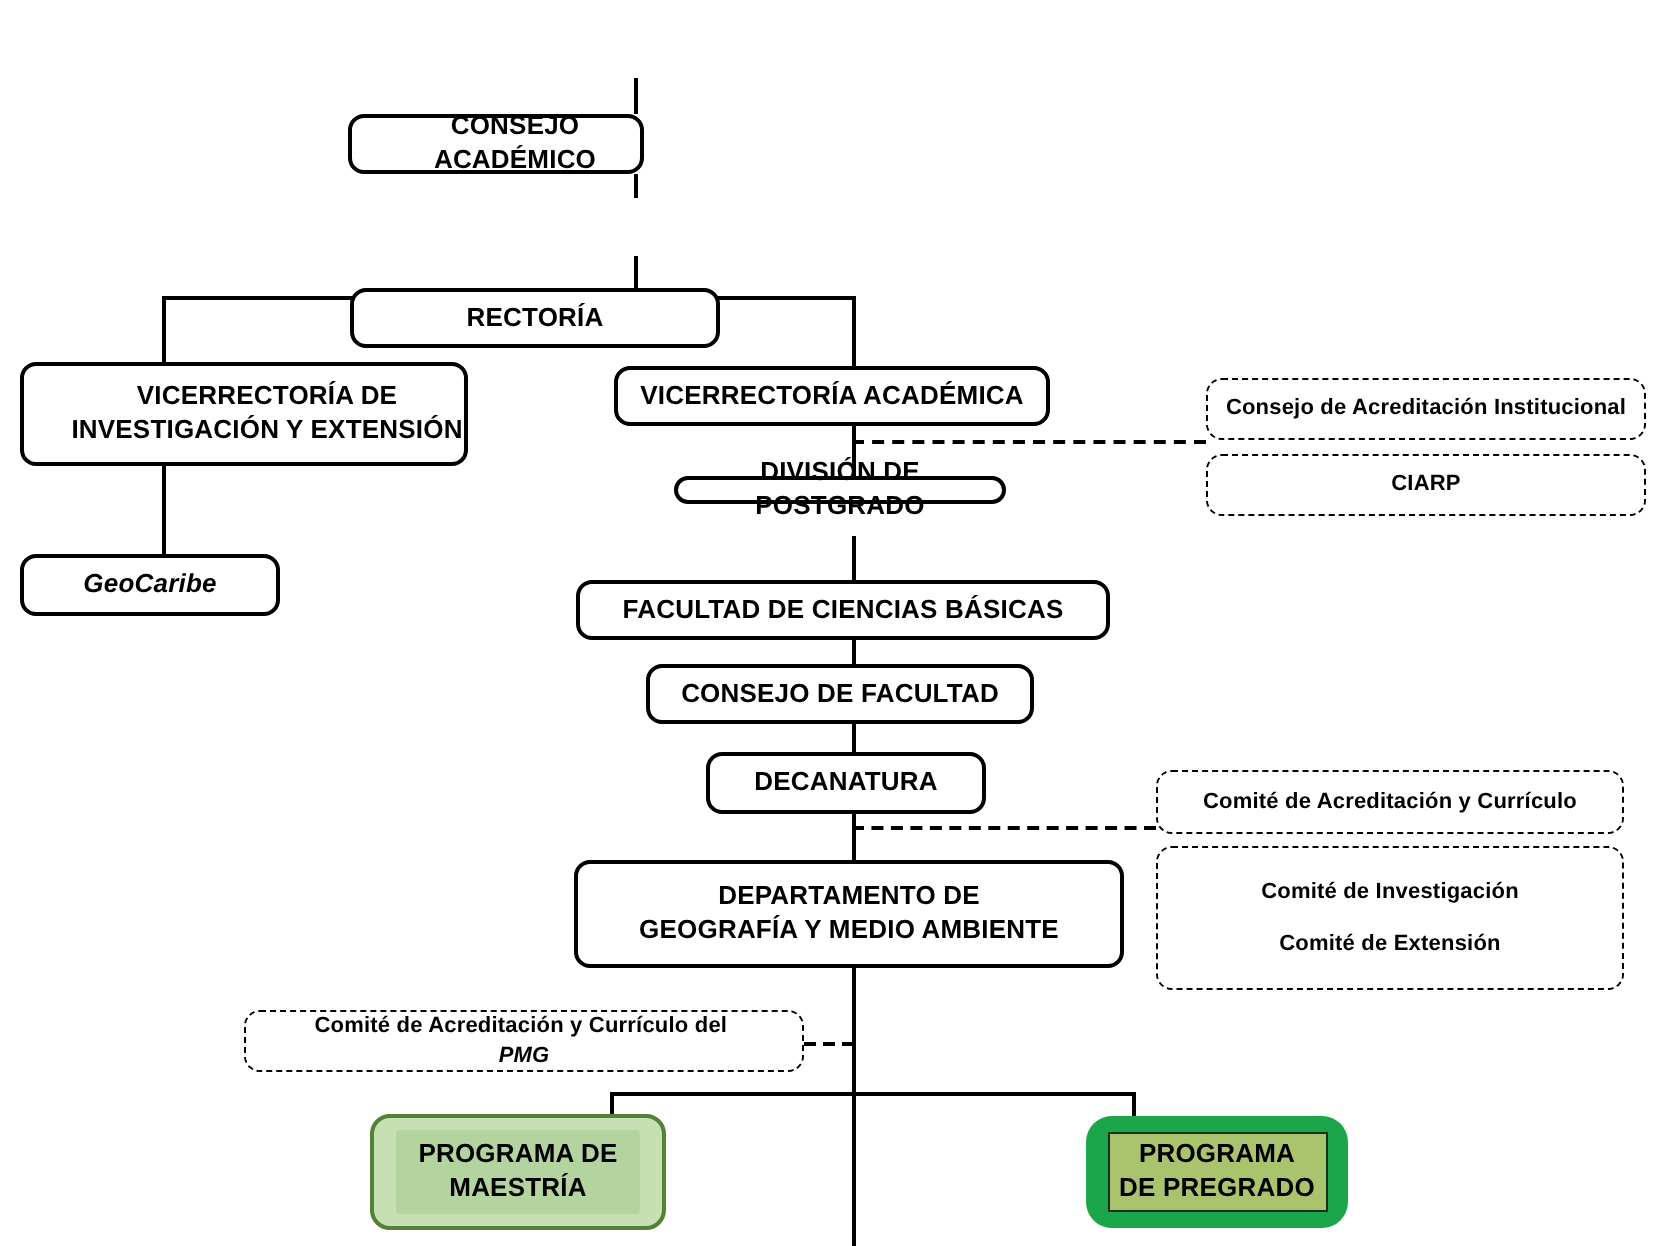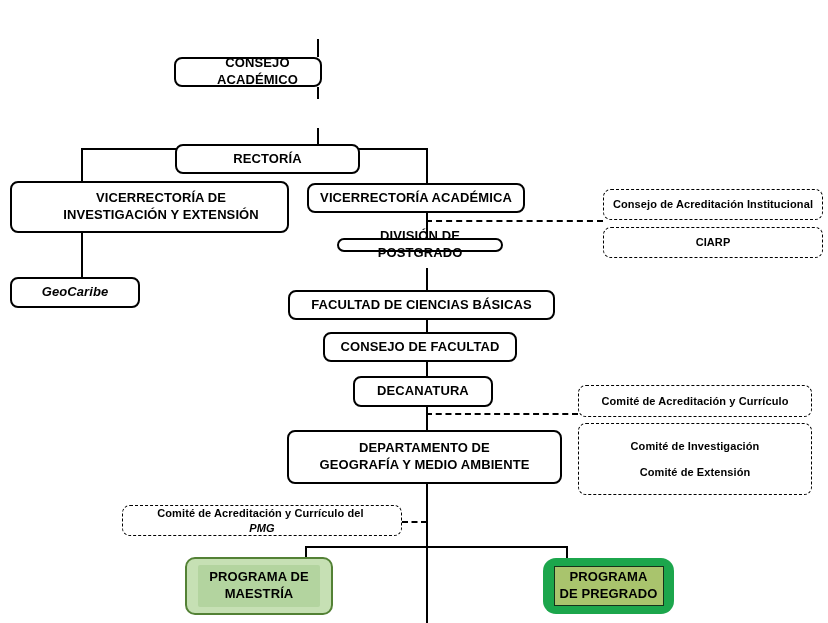--- a/index.html
+++ b/index.html
@@ -38,21 +38,21 @@
   
   .ln { position: absolute; background: #000; }
   .vln { width: 2px; }
   .hln { height: 2px; }
   .dln { position: absolute; height: 0; border-top: 2px dashed #000; background: none; }
 
   
   #b-sup  { left: 175px; top: 9px;   width: 185px; height: 30px; }
   #b-acad { left: 174px; top: 57px;  width: 148px; height: 30px; padding-left: 19px; }
   #b-rect { left: 175px; top: 98px;  width: 185px; height: 30px; margin-top: 46px; }
-  #b-vinv { left: 10px;  top: 181px; width: 279px; height: 52px; padding-left: 23px; }
+  #b-vinv { left: 10px;  top: 181px; width: 224px; height: 52px; padding-left: 23px; }
   #b-geo  { left: 10px;  top: 277px; width: 130px; height: 31px; }
   #b-vaca { left: 307px; top: 183px; width: 218px; height: 30px; }
   #b-div  { left: 337px; top: 238px; width: 166px; height: 14px; }
   #b-fac  { left: 288px; top: 290px; width: 267px; height: 30px; }
   #b-cfac { left: 323px; top: 332px; width: 194px; height: 30px; }
   #b-dec  { left: 353px; top: 376px; width: 140px; height: 31px; }
   #b-dep  { left: 287px; top: 430px; width: 275px; height: 54px; }
 
   #d-cai  { left: 603px; top: 189px; width: 220px; height: 31px; }
   #d-ciarp{ left: 603px; top: 227px; width: 220px; height: 31px; }

